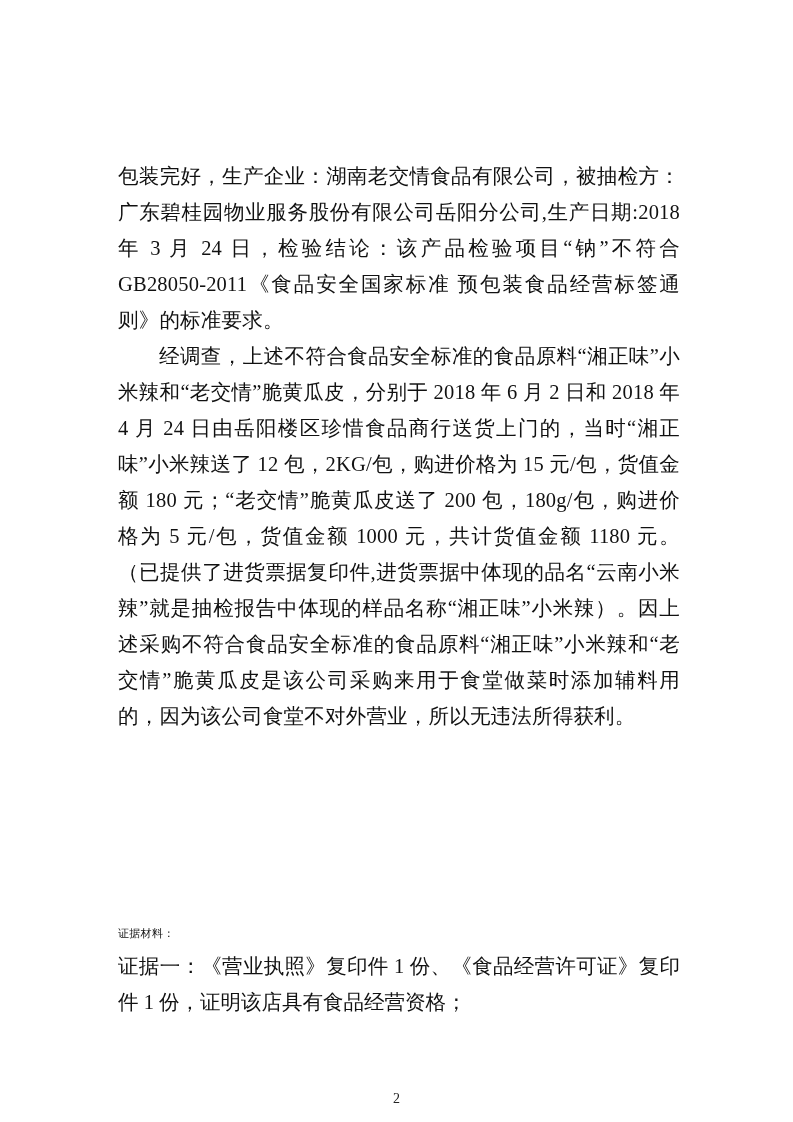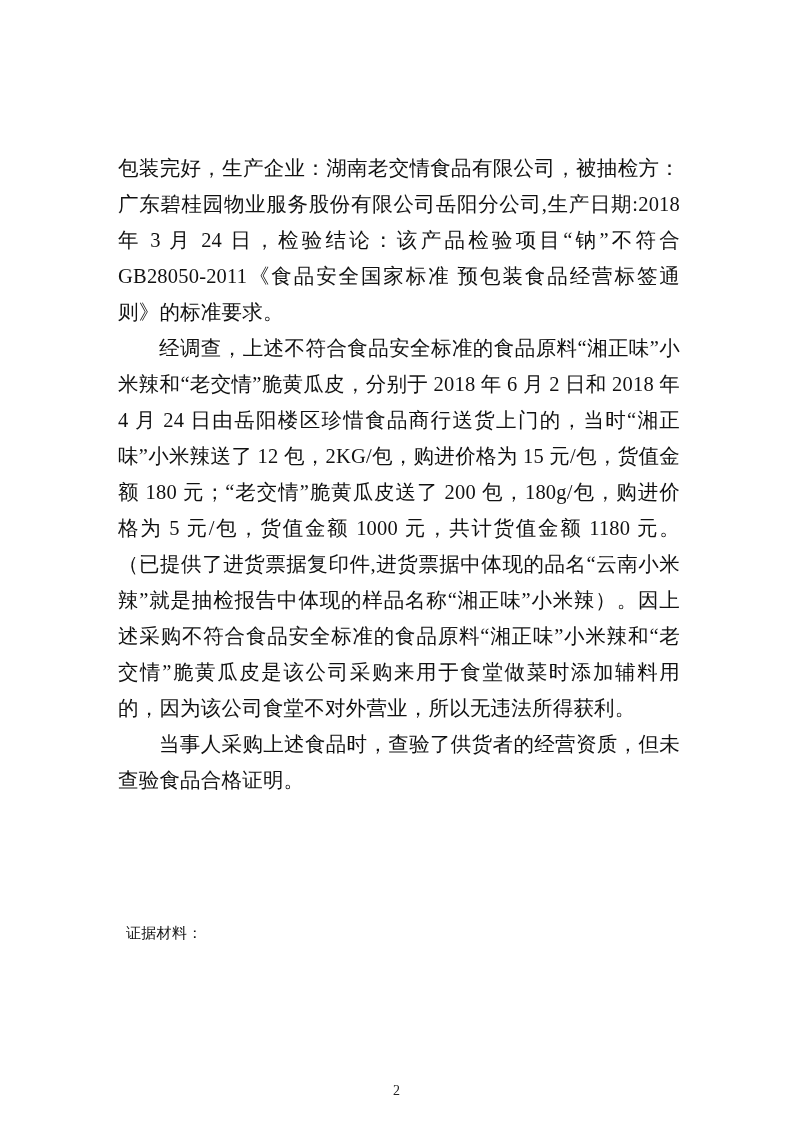--- a/index.html
+++ b/index.html
@@ -11,21 +11,21 @@
     height: 1122px;
     background: #ffffff;
     font-family: "Liberation Serif", "DejaVu Serif", serif;
     color: #111111;
     position: relative;
     overflow: hidden;
   }
   .page {
     position: absolute;
     left: 0;
-    top: 0;
+    top: 8px;
     width: 793px;
     height: 1077px;
     box-sizing: border-box;
   }
   .content {
     position: absolute;
     left: 118px;
     top: 150px;
     width: 562px;
   }
@@ -40,23 +40,23 @@
   .indent {
     text-indent: 41px;
   }
   .evidence-block {
     position: absolute;
     left: 118px;
     top: 910px;
     width: 562px;
   }
   .ev-label {
-    font-size: 15px;
+    font-size: 11px;
     line-height: 30px;
-    margin: 8px;
+    margin: 0;
     letter-spacing: 0.3px;
   }
   .ev-text {
     font-size: 20.5px;
     line-height: 36px;
     margin: 0;
     text-align: justify;
     text-justify: inter-ideograph;
   }
   .page-number {
@@ -71,22 +71,22 @@
   }
 </style>
 </head>
 <body>
 
 <div class="page">
 
   <div class="content">
     <p class="para">包装完好，生产企业：湖南老交情食品有限公司，被抽检方：广东碧桂园物业服务股份有限公司岳阳分公司,生产日期:2018年 3 月 24 日，检验结论：该产品检验项目“钠”不符合GB28050-2011《食品安全国家标准 预包装食品经营标签通则》的标准要求。</p>
     <p class="para indent">经调查，上述不符合食品安全标准的食品原料“湘正味”小米辣和“老交情”脆黄瓜皮，分别于 2018 年 6 月 2 日和 2018 年 4 月 24 日由岳阳楼区珍惜食品商行送货上门的，当时“湘正味”小米辣送了 12 包，2KG/包，购进价格为 15 元/包，货值金额 180 元；“老交情”脆黄瓜皮送了 200 包，180g/包，购进价格为 5 元/包，货值金额 1000 元，共计货值金额 1180 元。（已提供了进货票据复印件,进货票据中体现的品名“云南小米辣”就是抽检报告中体现的样品名称“湘正味”小米辣）。因上述采购不符合食品安全标准的食品原料“湘正味”小米辣和“老交情”脆黄瓜皮是该公司采购来用于食堂做菜时添加辅料用的，因为该公司食堂不对外营业，所以无违法所得获利。</p>
-    <p class="para indent">当事人采购上述食品时，查验了供货者的经营资质，但未查验食品合格证明。</p>
   </div>
 
   <div class="evidence-block">
     <p class="ev-label">证据材料：</p>
+    <p class="ev-text">证据一：《营业执照》复印件 1 份、《食品经营许可证》复印件 1 份，证明该店具有食品经营资格；</p>
   </div>
 
   <div class="page-number">2</div>
 
 </div>
 
 </body></html>

